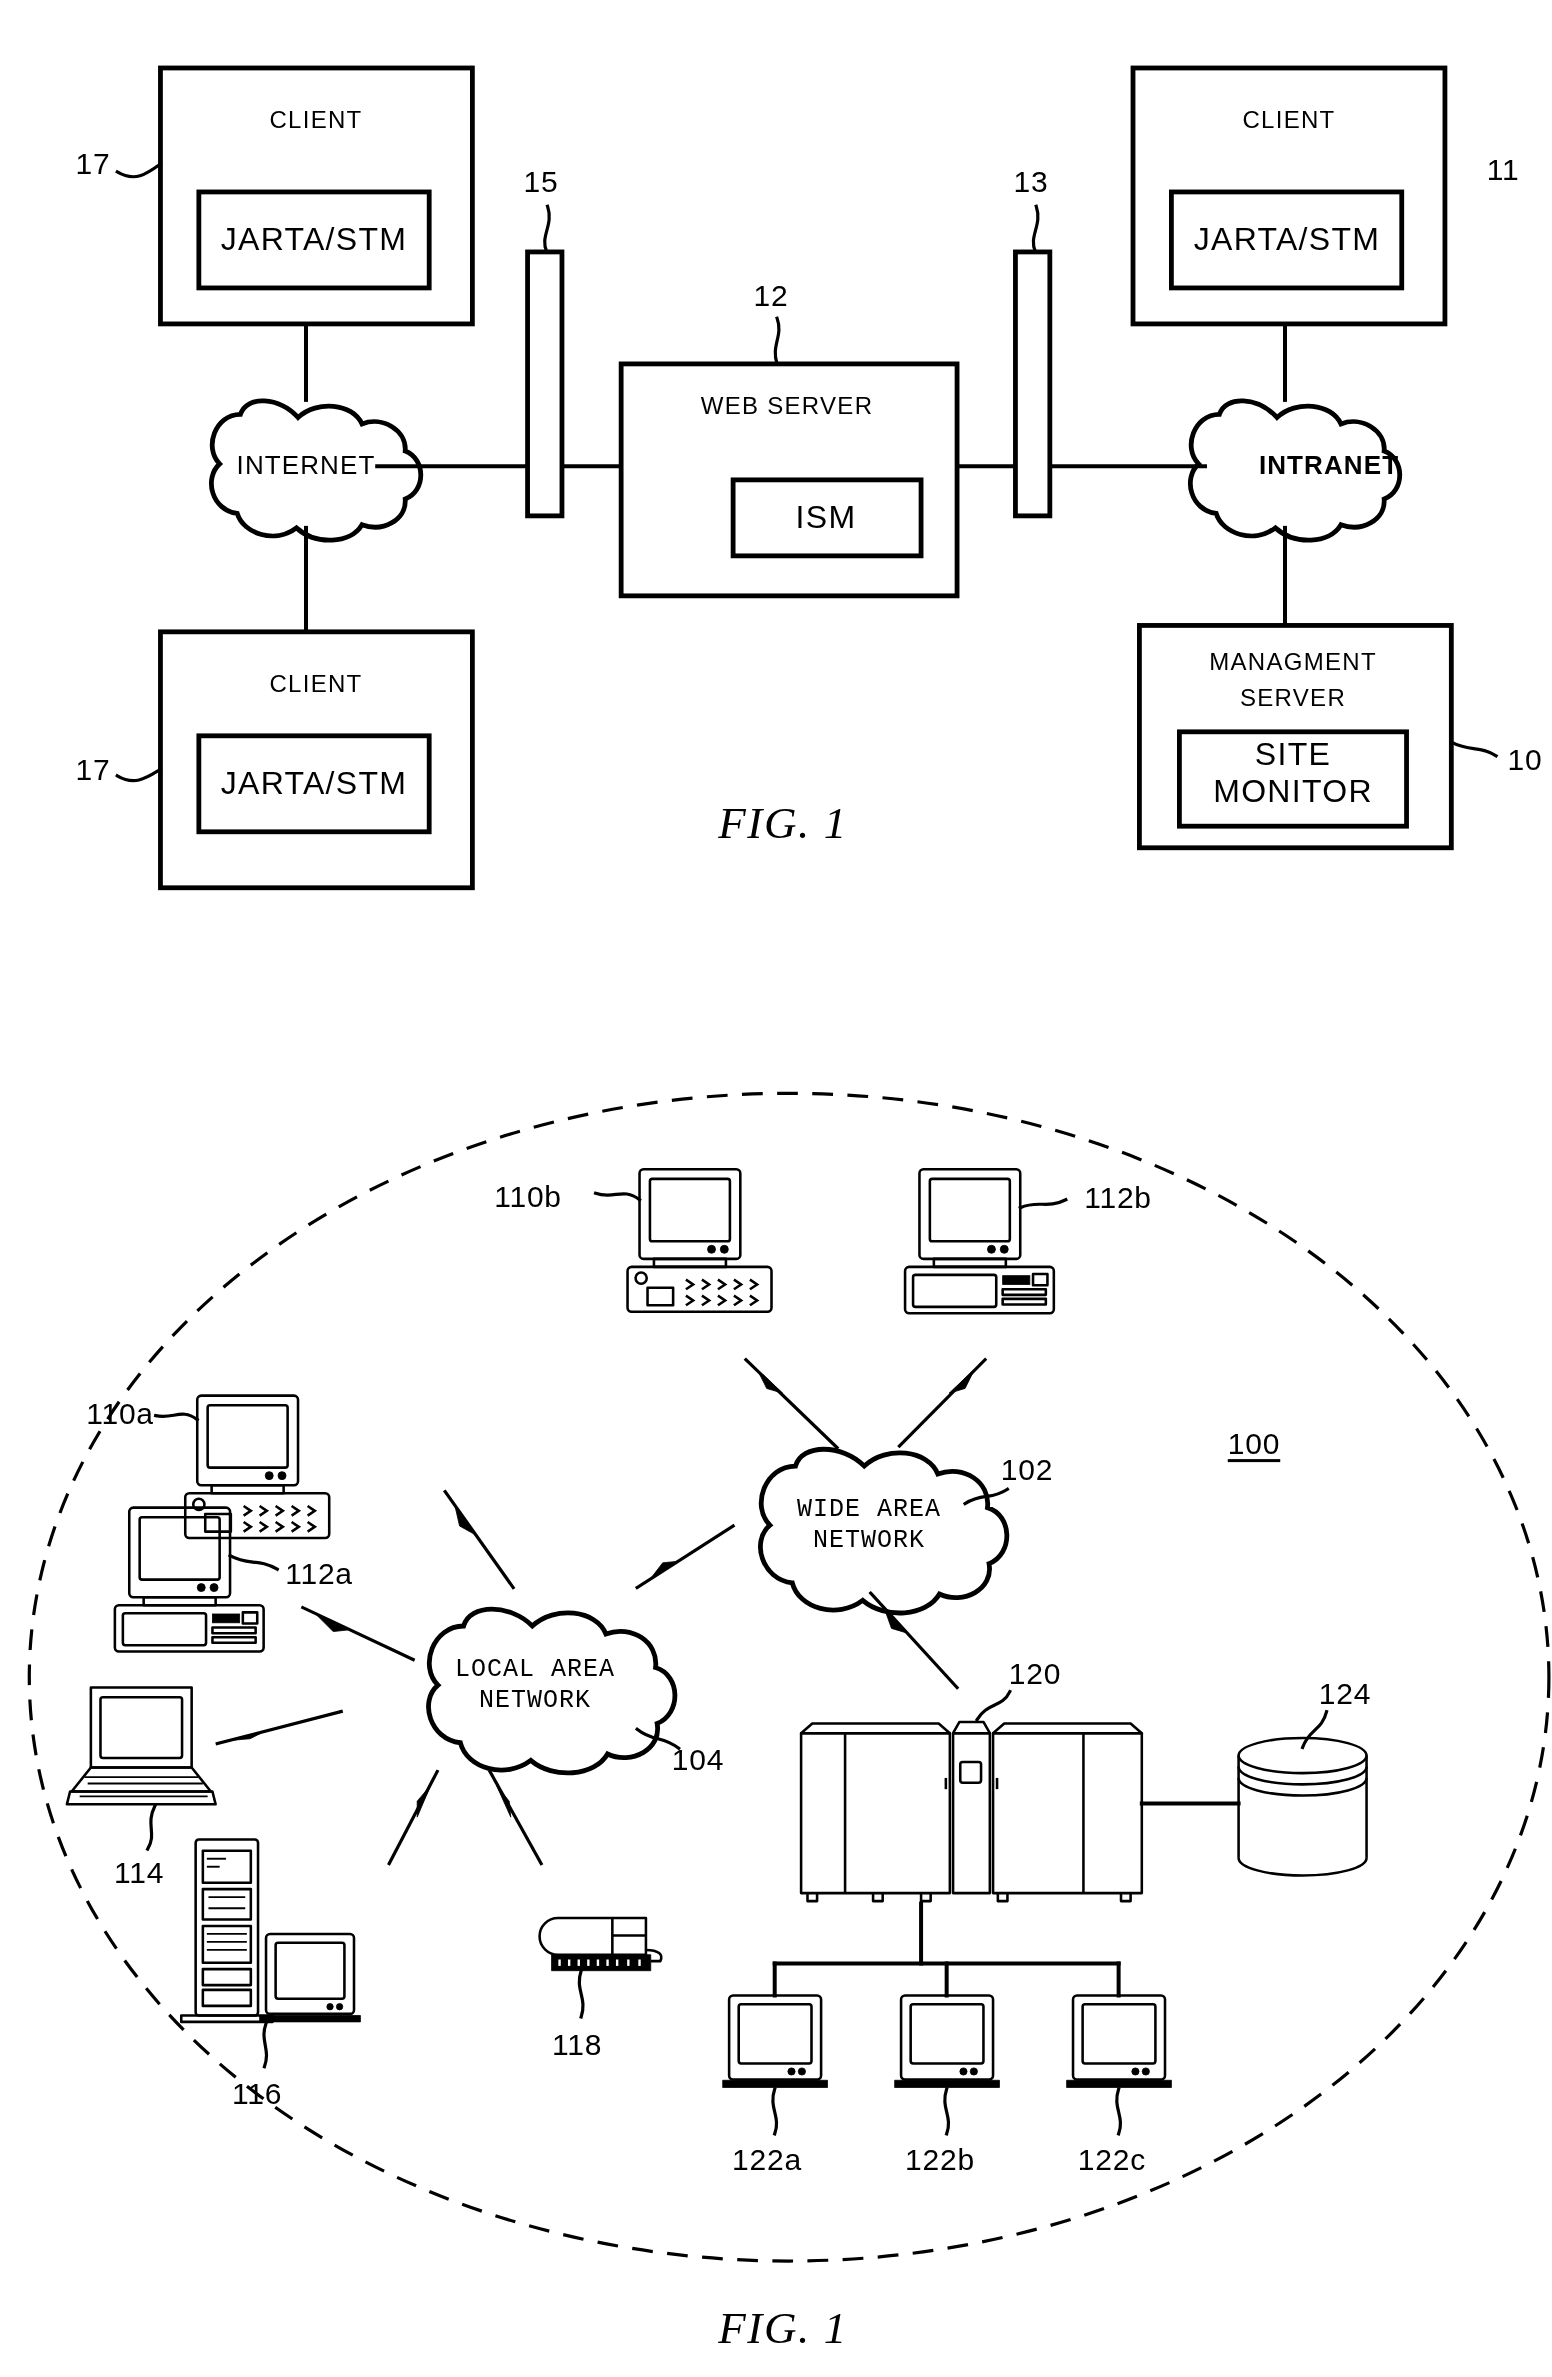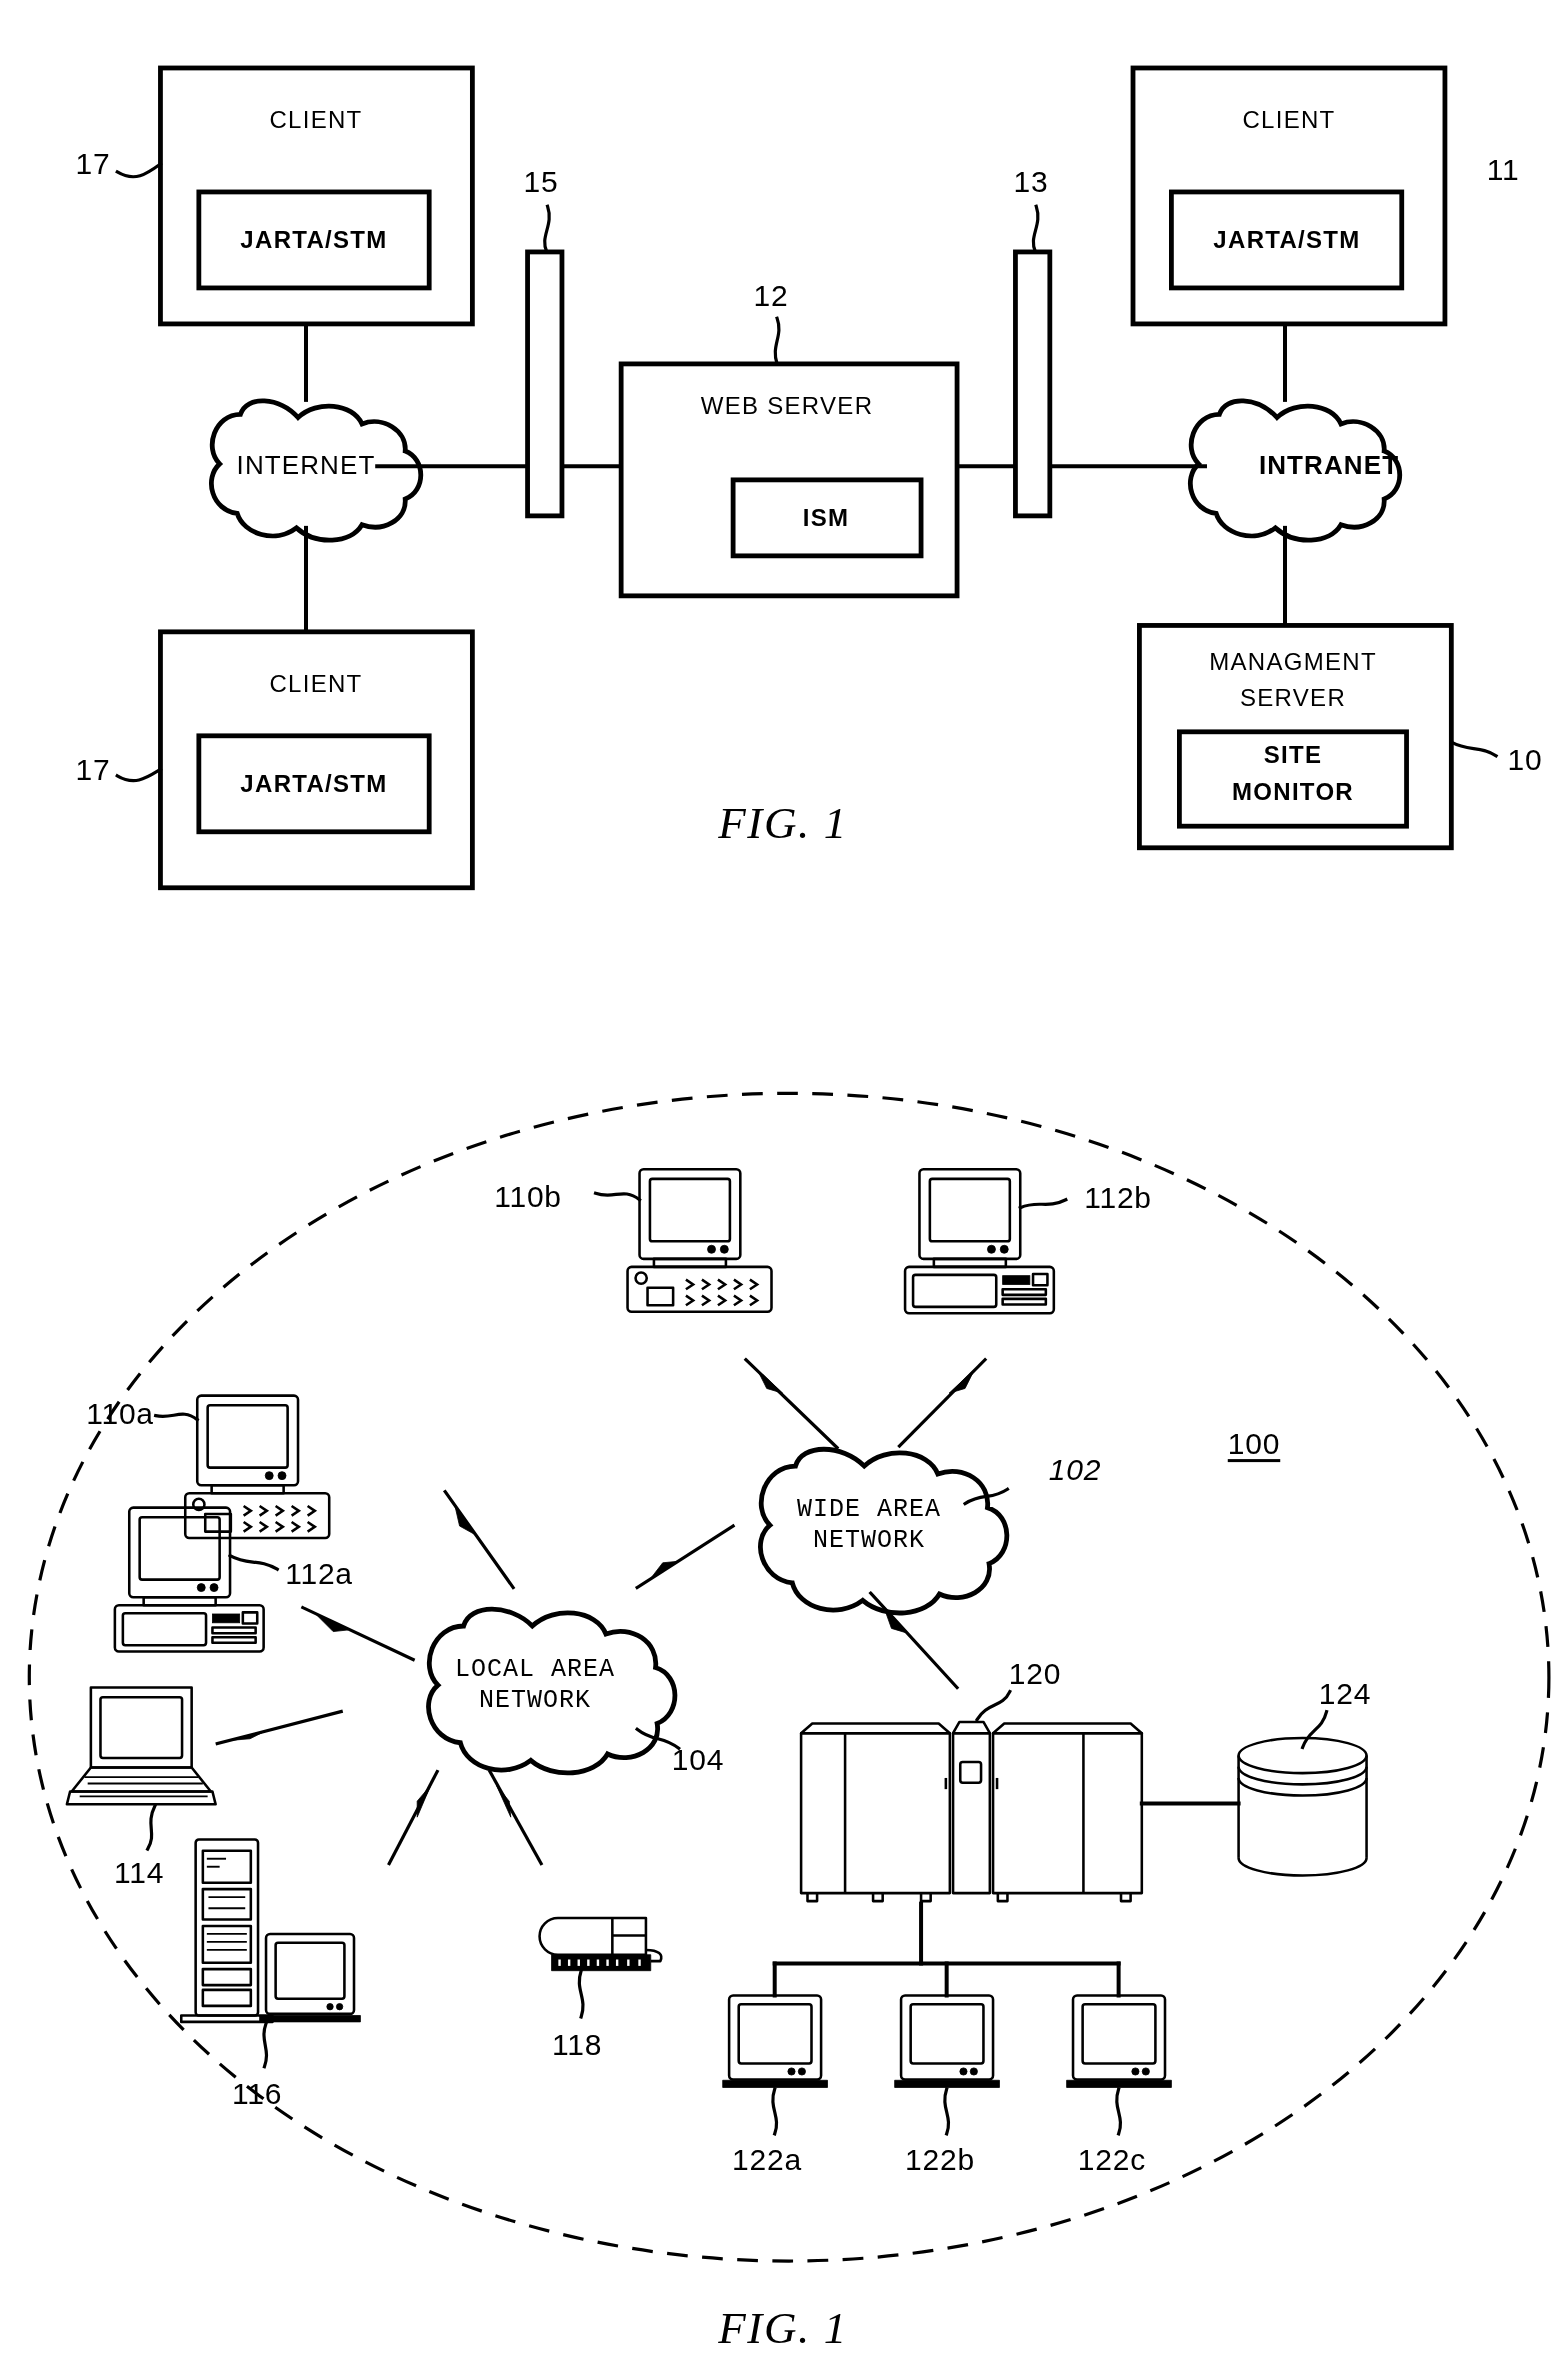--- a/index.html
+++ b/index.html
@@ -37,21 +37,21 @@
     position: absolute;
     font-family: "Liberation Sans", sans-serif;
     color: #000;
     white-space: nowrap;
     letter-spacing: 0.4px;
     transform: translate(-50%, -50%);
     text-align: center;
     line-height: 1.06;
   }
   .box-title { font-size: 24px; font-weight: 400; letter-spacing: 1.3px; }
-  .box-sub   { font-size: 24px; font-weight: 700; letter-spacing: 1.3px; }
+  .box-sub   { font-size: 32px; font-weight: 400; letter-spacing: 1.3px; }
   .cloud-tx  { font-size: 26px; letter-spacing: 1.1px; }
   .cloud-tx2 { font-size: 25px; letter-spacing: 1px; line-height: 1.18; font-family: Liberation Mono, monospace; }
   .refnum    { font-size: 30px; letter-spacing: 0.8px; }
   .refnum-u  { font-size: 30px; letter-spacing: 0.8px; text-decoration: underline; text-underline-offset: 4.8px; }
   .figlabel  {
     font-family: "Liberation Serif", serif;
     font-style: italic;
     font-size: 45px;
     letter-spacing: 1.6px;
   }
@@ -421,21 +421,21 @@
   <div class="tx refnum" style="left:306px; top:1574px;">112a</div>
   <div class="tx refnum" style="left:126px; top:1873px;">114</div>
   <div class="tx refnum" style="left:244px; top:2094px;">116</div>
   <div class="tx refnum" style="left:564px; top:2045px;">118</div>
   <div class="tx refnum" style="left:1022px; top:1674px;">120</div>
   <div class="tx refnum" style="left:1332px; top:1694px;">124</div>
   <div class="tx refnum" style="left:754px; top:2160px;">122a</div>
   <div class="tx refnum" style="left:927px; top:2160px;">122b</div>
   <div class="tx refnum" style="left:1099px; top:2160px;">122c</div>
 
-  <div class="tx refnum" style="left:1062px; top:1470px;font-style:italic;">102</div>
+  <div class="tx refnum" style="left:1014px; top:1470px;">102</div>
   <div class="tx refnum" style="left:685px; top:1760px;">104</div>
   <div class="tx refnum-u" style="left:1241px; top:1444px;">100</div>
 
   <div class="tx cloud-tx2" style="left:856px; top:1510px;">WIDE  AREA</div>
   <div class="tx cloud-tx2" style="left:856px; top:1541px;">NETWORK</div>
 
   <div class="tx cloud-tx2" style="left:522px; top:1670px;">LOCAL  AREA</div>
   <div class="tx cloud-tx2" style="left:522px; top:1701px;">NETWORK</div>
 
   <div class="tx figlabel" style="left:770px; top:2329px;">FIG.  1</div>

